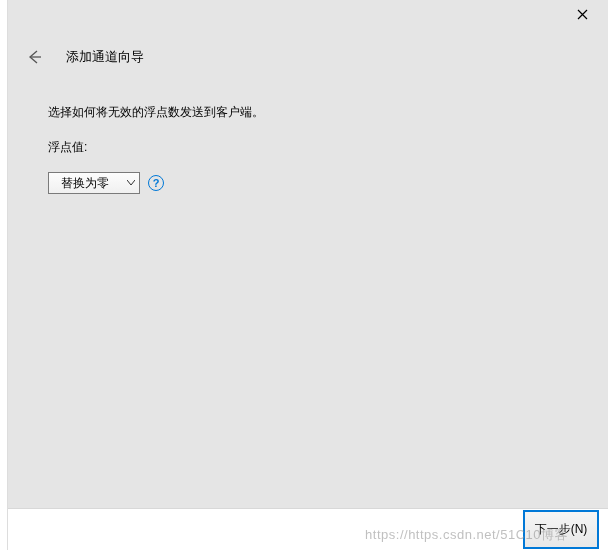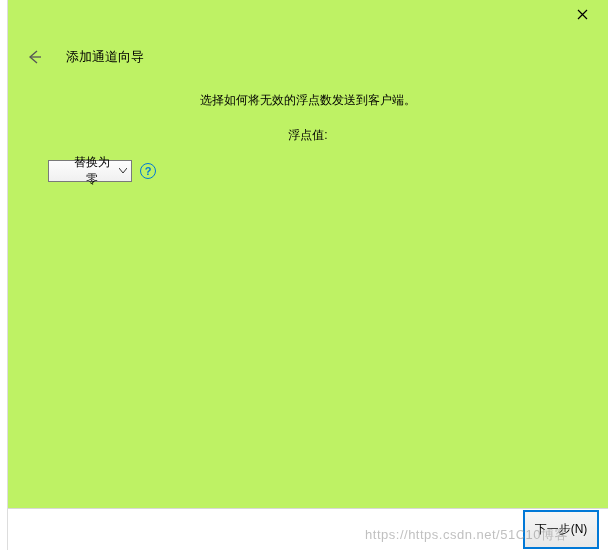--- a/index.html
+++ b/index.html
@@ -16,21 +16,21 @@
       height: 550px;
       position: relative;
       overflow: hidden;
     }
     .dialog {
       position: absolute;
       left: 7px;
       top: 0;
       right: 0;
       bottom: 0;
-      background: #bef264;
+      background: #e5e5e5;
       border-left: 1px solid #ddd;
     }
     .close-btn {
       position: absolute;
       top: 8px;
       right: 18px;
       width: 16px;
       height: 16px;
       cursor: pointer;
       display: flex;
@@ -58,49 +58,48 @@
     }
     .title {
       position: absolute;
       top: 48px;
       left: 58px;
       font-size: 13px;
       color: #000;
     }
     .content {
       position: absolute;
-      top: 92px;
+      top: 104px;
       left: 40px;
       right: 40px;
-      text-align: center;
     }
     .description {
       font-size: 12px;
       color: #000;
       margin-bottom: 18px;
     }
     .field-label {
       font-size: 12px;
       color: #000;
       margin-bottom: 16px;
     }
     .field-row {
       display: flex;
       align-items: center;
       gap: 8px;
     }
     .select-wrap {
       position: relative;
-      width: 84px;
+      width: 92px;
       height: 22px;
       border: 1px solid #7a7a7a;
       background: linear-gradient(#fdfdfd, #f0f0f0);
       display: flex;
       align-items: center;
-      padding-left: 20px;
+      padding-left: 12px;
       cursor: pointer;
     }
     .select-value {
       font-size: 12px;
       color: #000;
       flex: 1;
     }
     .select-arrow {
       width: 16px;
       height: 100%;

